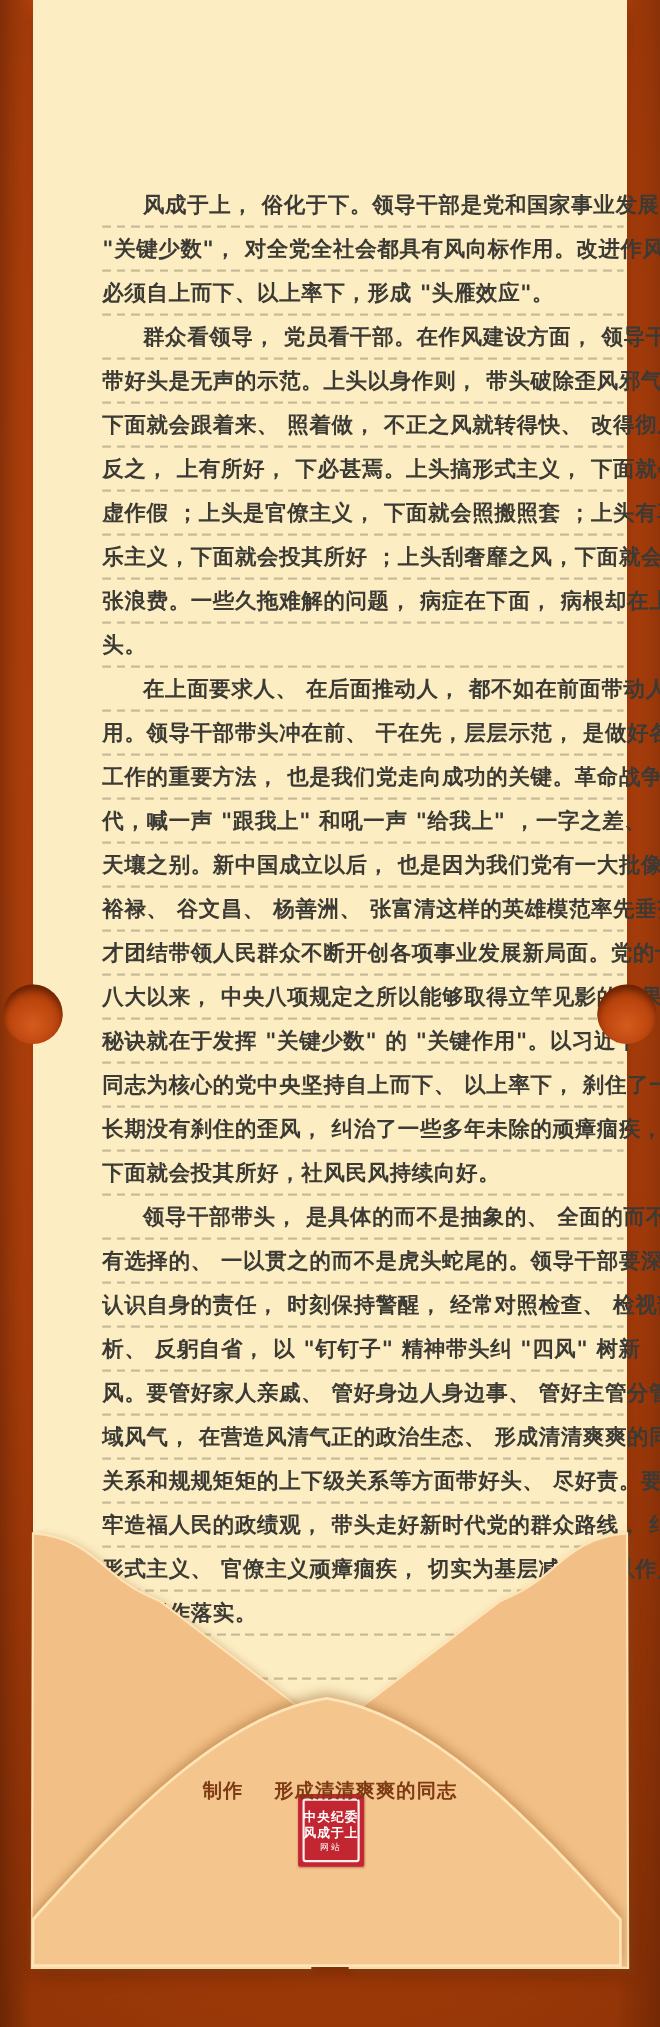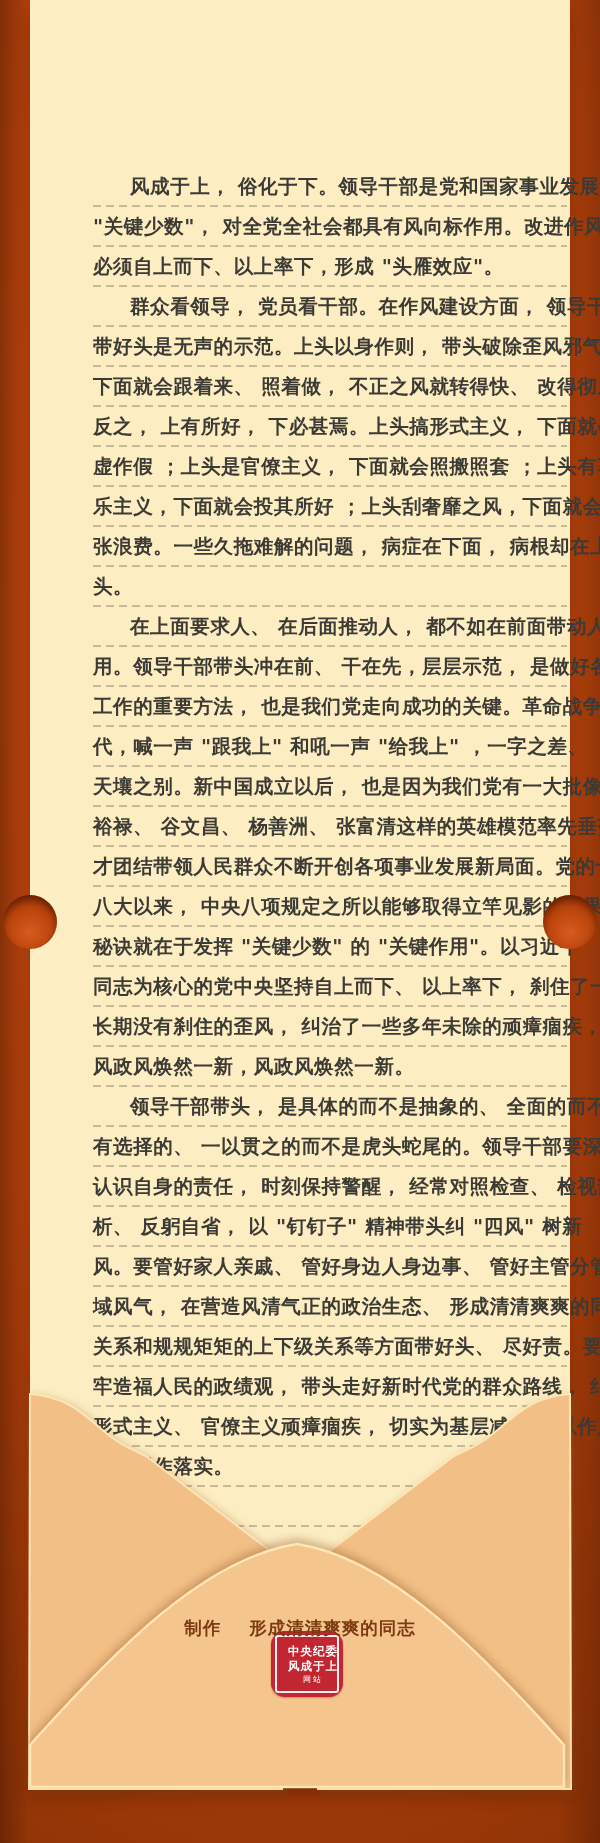--- a/index.html
+++ b/index.html
@@ -42,23 +42,23 @@
   .notch.right{left:543px;}
   
   .flaps{position:absolute;left:0;top:0;width:600px;height:1843px;pointer-events:none;}
   .flap-side{fill:var(--flap-side);stroke:var(--flap-rim);stroke-width:2;}
   .flap-bottom{fill:var(--flap-bottom);stroke:var(--flap-rim);stroke-width:2.5;}
   .shadow-side{filter:drop-shadow(3px 3px 4px rgba(140,80,30,.38));}
   .shadow-bottom{filter:drop-shadow(0 -4px 5px rgba(140,80,30,.40));}
   
   .seal{
     position:absolute;left:271px;top:1631px;width:60px;height:66px;
-    background:var(--seal-red);border-radius:14px;
+    background:var(--seal-red);border-radius:2px;
     box-shadow:0 1px 2px rgba(120,20,20,.35);
-    display:flex;flex-direction:column;align-items:center;justify-content:center;padding-left:12px;
+    display:flex;flex-direction:column;align-items:center;justify-content:center;
   }
   .seal-frame{
     position:absolute;inset:4px;border:2px solid rgba(255,255,255,.93);border-radius:3px;
   }
   .seal-line{
     font-family:"DejaVu Serif",serif;font-weight:700;color:var(--seal-text);
     font-size:11.5px;line-height:15px;letter-spacing:1px;white-space:nowrap;
   }
   .seal-sub{
     font-family:Liberation Serif, serif;color:var(--seal-text);
@@ -133,21 +133,21 @@
         <div class="tline">用。领导干部带头冲在前、 干在先，层层示范， 是做好各项</div>
         <div class="tline">工作的重要方法， 也是我们党走向成功的关键。革命战争年</div>
         <div class="tline">代，喊一声 "跟我上" 和吼一声 "给我上" ，一字之差、</div>
         <div class="tline">天壤之别。新中国成立以后， 也是因为我们党有一大批像焦</div>
         <div class="tline">裕禄、 谷文昌、 杨善洲、 张富清这样的英雄模范率先垂范，</div>
         <div class="tline">才团结带领人民群众不断开创各项事业发展新局面。党的十</div>
         <div class="tline">八大以来， 中央八项规定之所以能够取得立竿见影的效果，</div>
         <div class="tline">秘诀就在于发挥 "关键少数" 的 "关键作用"。以习近平</div>
         <div class="tline">同志为核心的党中央坚持自上而下、 以上率下， 刹住了一些</div>
         <div class="tline">长期没有刹住的歪风， 纠治了一些多年未除的顽瘴痼疾， 党</div>
-        <div class="tline">风政风焕然一新，风政风焕然一新。</div>
+        <div class="tline">下面就会投其所好，社风民风持续向好。</div>
         <div class="tline indent">领导干部带头， 是具体的而不是抽象的、 全面的而不是</div>
         <div class="tline">有选择的、 一以贯之的而不是虎头蛇尾的。领导干部要深刻</div>
         <div class="tline">认识自身的责任， 时刻保持警醒， 经常对照检查、 检视剖</div>
         <div class="tline">析、 反躬自省， 以 "钉钉子" 精神带头纠 "四风" 树新</div>
         <div class="tline">风。要管好家人亲戚、 管好身边人身边事、 管好主管分管领</div>
         <div class="tline">域风气， 在营造风清气正的政治生态、 形成清清爽爽的同志</div>
         <div class="tline">关系和规规矩矩的上下级关系等方面带好头、 尽好责。要树</div>
         <div class="tline">牢造福人民的政绩观， 带头走好新时代党的群众路线， 纠治</div>
         <div class="tline">形式主义、 官僚主义顽瘴痼疾， 切实为基层减负， 以作风转</div>
         <div class="tline">变促工作落实。</div>

